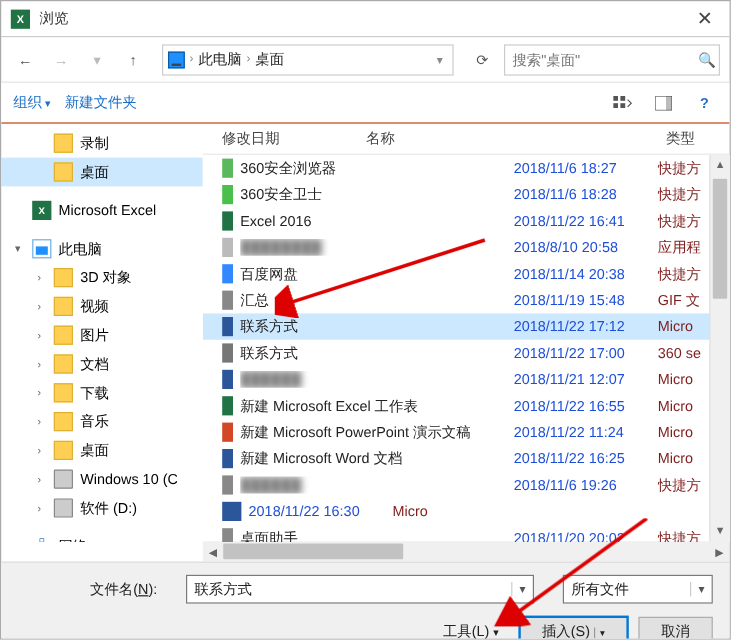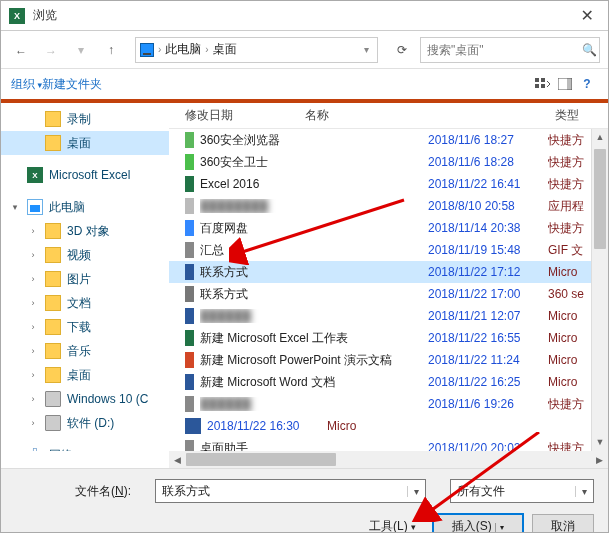--- a/index.html
+++ b/index.html
@@ -15,32 +15,32 @@
 .crumb .sep{color:#888;font-size:10px;}
 .crumb .mon{width:14px;height:14px;background:#1e90ff;border:1px solid #0b5aa0;position:relative;}
 .crumb .mon::after{content:"";position:absolute;bottom:1px;left:2px;right:2px;height:2px;background:#444;}
 .crumb span{color:#222;white-space:nowrap;}
 .crumb .spacer{flex:1;}
 .crumb .drop{color:#888;font-size:10px;padding:0 4px;}
 .refresh{width:24px;height:24px;display:flex;align-items:center;justify-content:center;color:#555;cursor:pointer;}
 .search { width: 180px; border:1px solid #ccc; height:26px; display:flex;align-items:center; padding:0 6px; color:#888;}
 .search input{border:none;outline:none;flex:1;color:#888;font-size:12px;background:transparent;}
 .search .mag{color:#888;font-size:12px;}
-.toolbar { height: 34px; display:flex; align-items:center; padding:0 10px; border-bottom:4px solid #c2410c; background:#fff;}
+.toolbar { height: 34px; display:flex; align-items:center; padding:0 10px; gap:12px; border-bottom:1px solid #c2410c; background:#fff;}
 .toolbar .tl{color:#1a6fc7;cursor:pointer;}
 .toolbar .tl.caret::after{content:" ▾";font-size:9px;color:#1a6fc7;}
 .toolbar .sp{flex:1;}
 .view-btn{width:22px;height:22px;display:flex;align-items:center;justify-content:center;color:#555;cursor:pointer;}
 .body { display:flex; height: 348px; }
 .sidebar { width: 168px; overflow-y:auto; padding: 4px 0; }
 .tree-item{display:flex;align-items:center;height:24px;padding-left:8px;gap:6px;cursor:pointer;white-space:nowrap;}
 .tree-item.selected{background:#cce8ff;}
 .tree-item .tw{width:12px;font-size:9px;color:#666;text-align:center;}
 .tree-item .ic{width:16px;height:16px;display:flex;align-items:center;justify-content:center;font-size:11px;}
-.tree-item .lb{color:#0c4a6e;overflow:hidden;text-overflow:ellipsis;}
+.tree-item .lb{color:#000000;overflow:hidden;text-overflow:ellipsis;}
 .ind1{padding-left:8px;}.ind2{padding-left:26px;}
 .ic.folder{background:#ffcf54;border:1px solid #e0b030;}
 .ic.excel{background:#217346;color:#fff;font-size:8px;font-weight:bold;}
 .ic.pc{border:1px solid #6ab0e8;background:#fff;}
 .ic.pc::before{content:"";display:block;width:10px;height:7px;background:#1e90ff;margin:2px auto 0;}
 .ic.disk{background:#ccc;border:1px solid #888;border-radius:1px;}
 .ic.net{color:#3a7ab8;}
 .sep-h{height:8px;}
 .filelist{flex:1;position:relative;overflow:hidden;}
 .fl-header{display:flex;height:26px;align-items:center;border-bottom:1px solid #e8e8e8;padding-left:16px;}
@@ -60,21 +60,21 @@
 .row .ft{flex:0 0 60px;color:#7f1d1d;white-space:nowrap;overflow:hidden;}
 .row.blur .fn{color:transparent;text-shadow:0 0 6px rgba(0,0,0,.5);}
 .bottom{border-top:1px solid #ddd;padding:10px 14px 12px;background:#f0f0f0;}
 .field-row{display:flex;align-items:center;gap:24px;margin-bottom:10px;}
 .field-row label{white-space:nowrap;color:#222;padding-left:60px;}
 .field-row label u{text-decoration:underline;}
 .combo{border:1px solid #7a7a7a;height:24px;display:flex;align-items:center;background:#fff;}
 .combo .val{flex:1;padding:0 6px;color:#222;}
 .combo .cb-drop{width:18px;text-align:center;color:#555;border-left:1px solid #ccc;font-size:10px;cursor:pointer;}
 .combo.fname{flex:1;}
-.combo.filter{width:144px;}
+.combo.filter{width:125px;}
 .btn-row{display:flex;gap:8px;justify-content:flex-end;align-items:center;}
 .txtbtn{color:#222;cursor:pointer;padding:3px 8px;}
 .txtbtn .dd{font-size:9px;}
 .btn{border:1px solid #adadad;background:#e1e1e1;padding:3px 18px;cursor:pointer;color:#222;}
 .btn.primary{border:2px solid #0078d7;background:#e1e1e1;}
 .scrollbar-v{position:absolute;right:0;top:26px;bottom:0;width:17px;background:#f0f0f0;border-left:1px solid #ddd;}
 .scrollbar-v .sbtn{height:17px;text-align:center;font-size:9px;color:#666;line-height:17px;cursor:pointer;}
 .scrollbar-v .thumb{position:absolute;left:2px;right:2px;top:20px;height:100px;background:#c2c2c2;border-radius:1px;cursor:pointer;}
 .scrollbar-h{height:17px;background:#f0f0f0;display:flex;align-items:center;}
 .scrollbar-h .sbtn{width:17px;text-align:center;font-size:9px;color:#666;cursor:pointer;}

